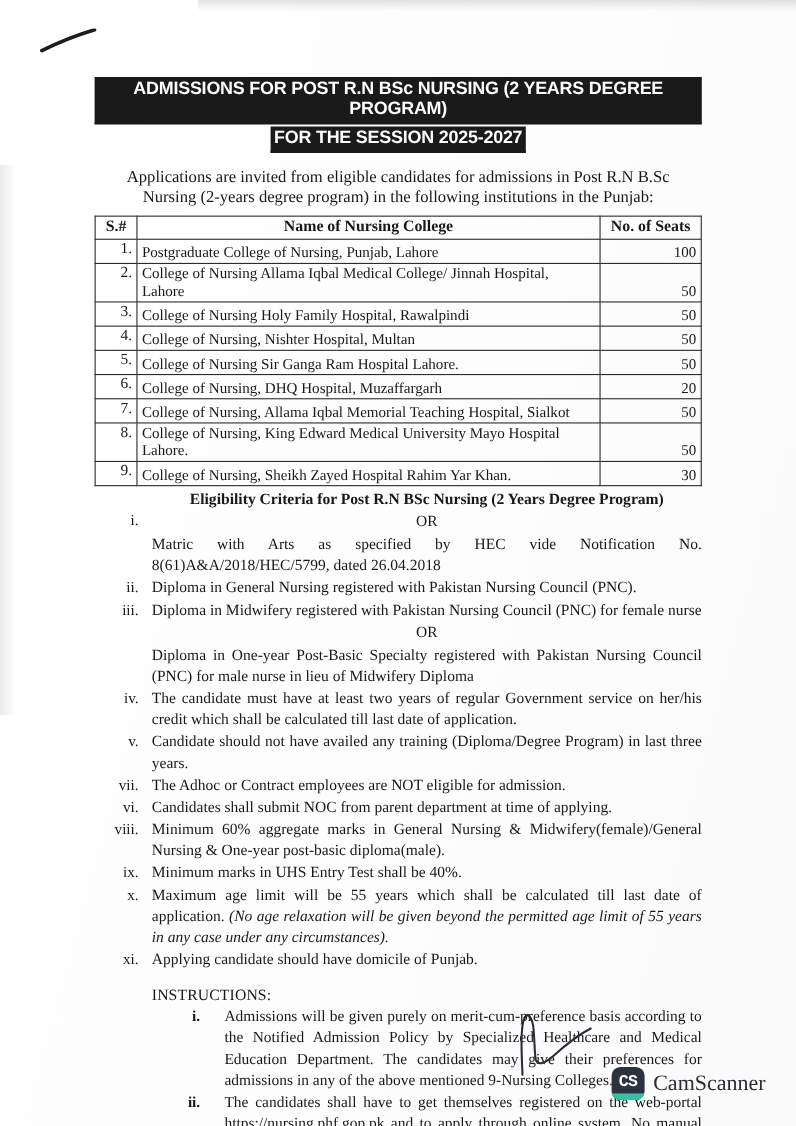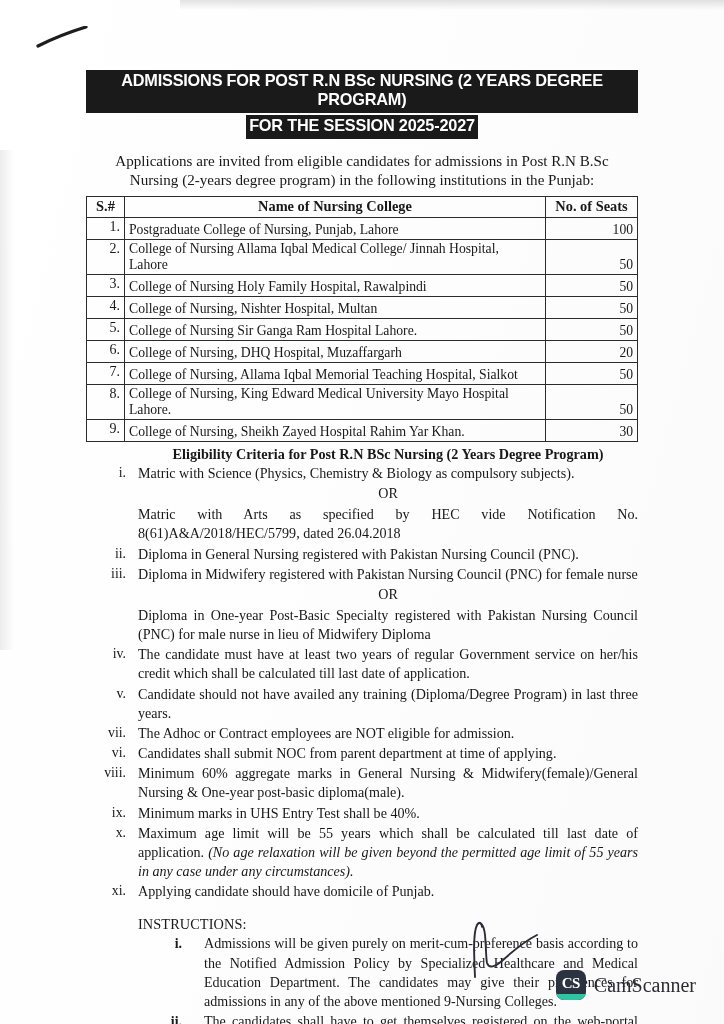--- a/index.html
+++ b/index.html
@@ -223,21 +223,21 @@
     height: 30px;
     border-radius: 8px;
     background: #2b3240;
     overflow: hidden;
     display: flex;
     align-items: center;
     justify-content: center;
   }
   .cs-logo .cs-text {
     color: #ffffff;
-    font-family: Liberation Serif, serif;
+    font-family: Liberation Mono, monospace;
     font-weight: bold;
     font-size: 15px;
     letter-spacing: -0.6px;
     line-height: 1;
     margin-bottom: 3px;
   }
   .cs-logo .cs-bar {
     position: absolute;
     bottom: 0; left: 0; right: 0;
     height: 6px;
@@ -331,21 +331,20 @@
         </tr>
       </tbody>
     </table>
 
     <div class="elig-head">Eligibility Criteria for Post R.N BSc Nursing (2 Years Degree Program)</div>
 
     <ol class="roman">
 
       <li>
         <span class="marker">i.</span>
-        <span>Matric with Science (Physics, Chemistry &amp; Biology as compulsory subjects).</span>
         <div class="or-line">OR</div>
         <div class="sub-para">Matric with Arts as specified by HEC vide Notification No. 8(61)A&amp;A/2018/HEC/5799, dated 26.04.2018</div>
       </li>
 
       <li>
         <span class="marker">ii.</span>
         <span>Diploma in General Nursing registered with Pakistan Nursing Council (PNC).</span>
       </li>
 
       <li>

